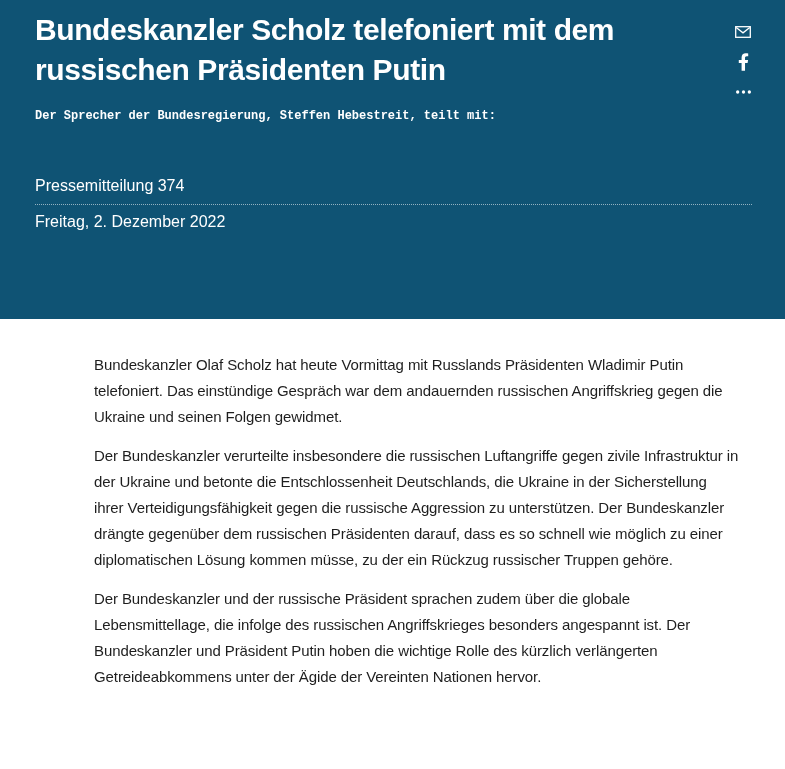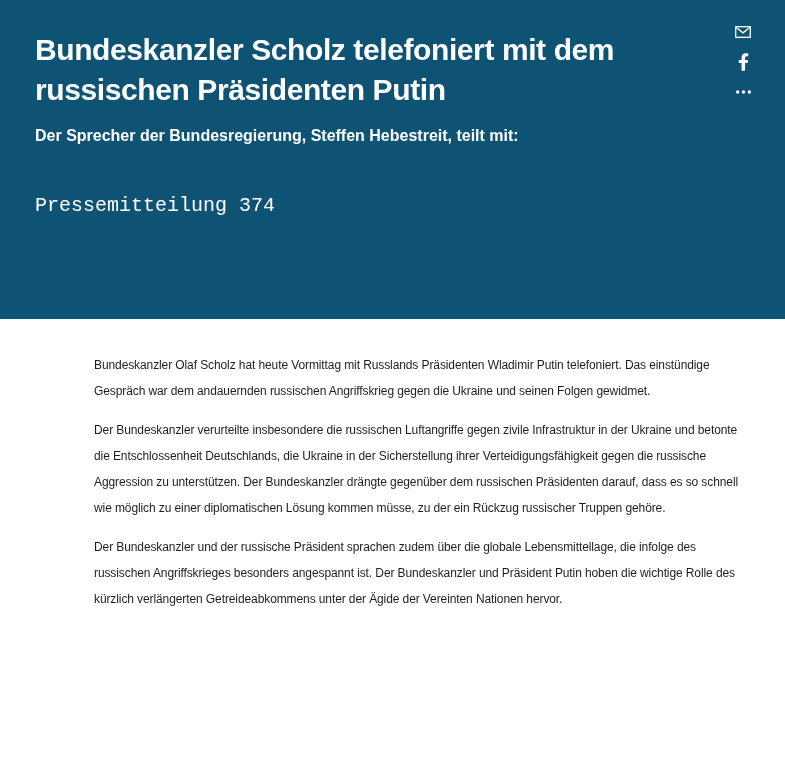--- a/index.html
+++ b/index.html
@@ -17,50 +17,50 @@
     font-family:"Liberation Sans", sans-serif;
     overflow:hidden;
   }
   
   .hero{
     position:relative;
     width:785px;
     height:319px;
     background:var(--header-bg);
     color:var(--header-text);
-    padding:30px 80px 0 35px;
+    padding:10px 80px 0 35px;
   }
   .hero h1{
     margin:0;
     max-width:672px;
     font-size:30px;
     line-height:40px;
     font-weight:700;
     letter-spacing:-0.4px;
     color:var(--header-text);
   }
   .hero .subtitle{
     margin:15px 0 0 0;
-    font-size:16px;
+    font-size:12px;
     line-height:22px;
     font-weight:700;
     color:var(--header-text);
+    font-family:Liberation Mono, monospace;
   }
   .meta{
     list-style:none;
     margin:42px 0 0 0;
     padding:0;
     width:717px; 
   }
   .meta li{
-    font-size:20px;
+    font-size:16px;
     line-height:16px;
     padding:9px 0 10px 0;
     color:var(--header-text);
-    font-family:Liberation Mono, monospace;
   }
   .meta li:not(:last-child){
     border-bottom:1px dotted var(--divider);
   }
   
   .share{
     position:absolute;
     top:23px;
     right:33px;
     display:flex;
@@ -82,34 +82,35 @@
     cursor:pointer;
   }
   .share svg{display:block;}
   
   .article{
     padding:33px 0 0 94px;
   }
   .article p{
     margin:0 0 13px 0;
     width:645px;
-    font-size:12px;
+    font-size:15px;
     line-height:26px;
     letter-spacing:-0.1px;
     color:var(--body-text);
   }
 </style>
 </head>
 <body>
 
 <header class="hero">
   <h1>Bundeskanzler Scholz telefoniert mit dem russischen Präsidenten Putin</h1>
   <p class="subtitle">Der Sprecher der Bundesregierung, Steffen Hebestreit, teilt mit:</p>
   <ul class="meta">
     <li>Pressemitteilung 374</li>
+    <li>Freitag, 2. Dezember 2022</li>
   </ul>
 
   <div class="share">
     <button>
       <span>
         <svg viewBox="0 0 16 12" width="16" height="12" aria-hidden="true">
           <rect x="0.7" y="0.7" width="14.6" height="10.6" fill="none" stroke="currentColor" stroke-width="1.3"></rect>
           <path d="M1.2 1.4 L8 6.8 L14.8 1.4" fill="none" stroke="currentColor" stroke-width="1.3"></path>
         </svg>
       </span>

